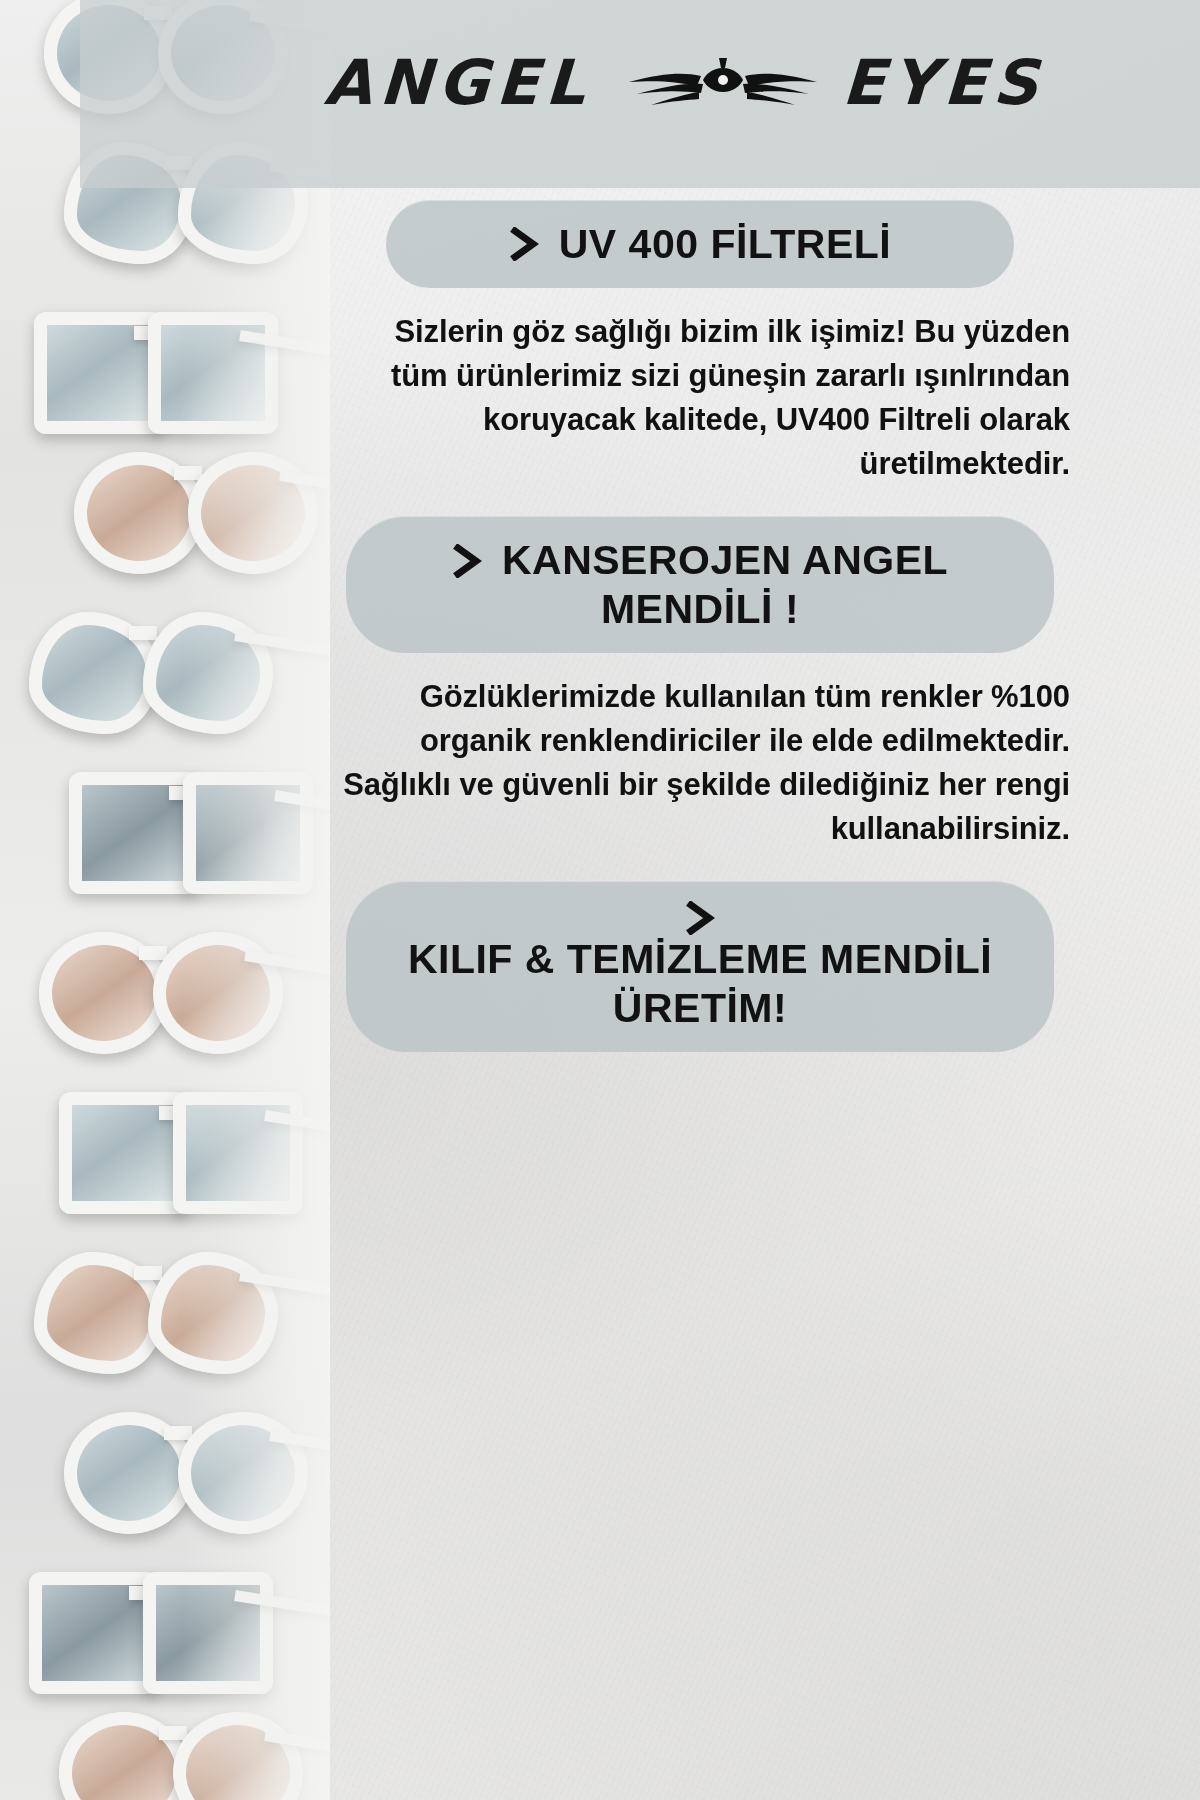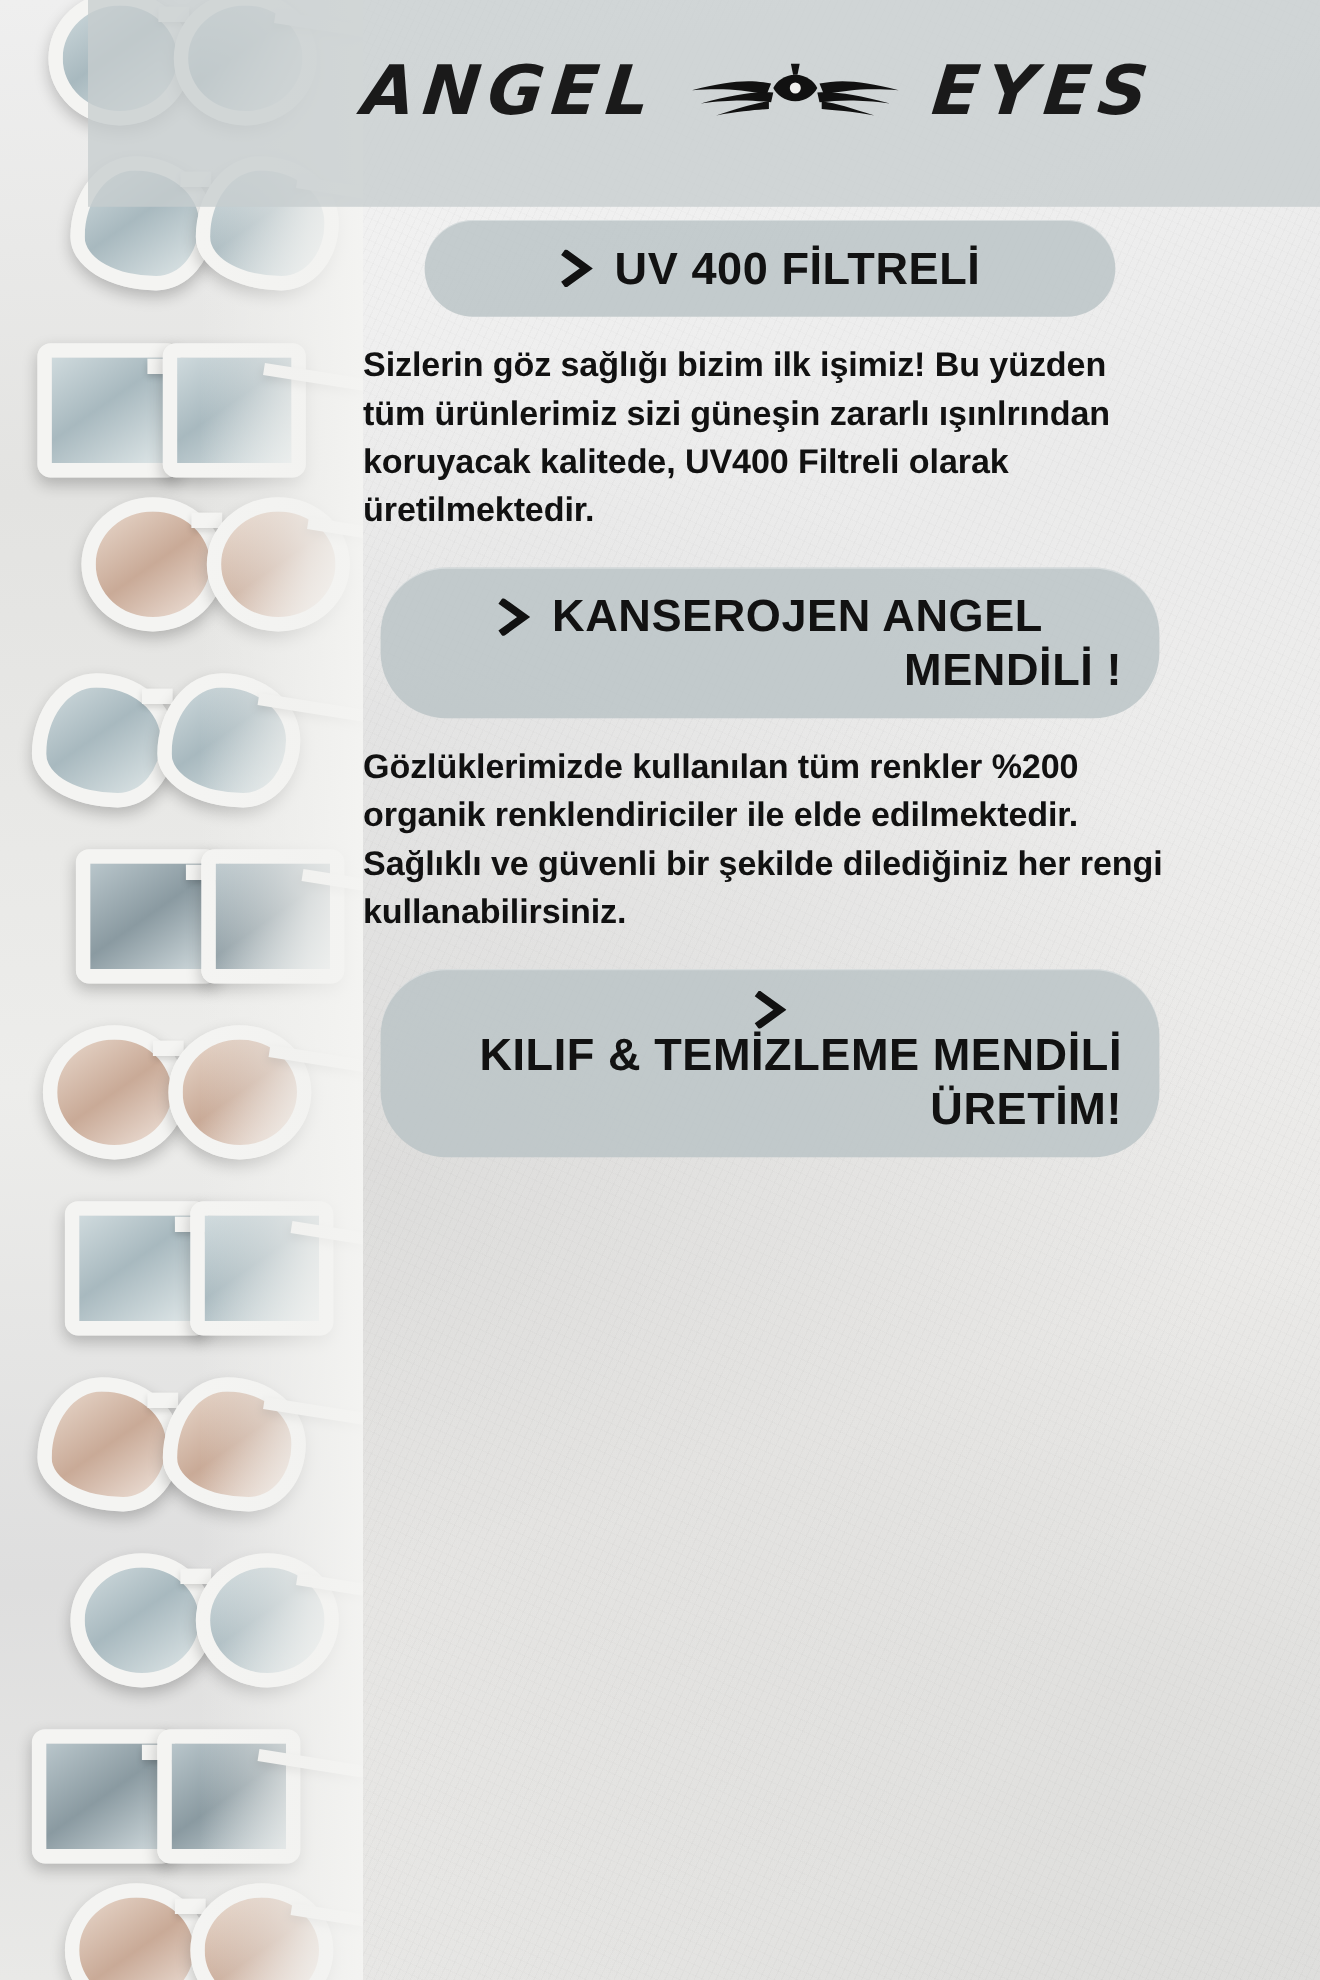--- a/index.html
+++ b/index.html
@@ -136,21 +136,21 @@
     top: 200px;
     width: 800px;
   }
 
   .pill {
     position: relative;
     background: rgba(186, 195, 198, 0.82);
     border-radius: 60px;
     padding: 20px 34px;
     margin: 0 auto 22px auto;
-    text-align: right;
+    text-align: center;
     box-shadow: 0 1px 0 rgba(255,255,255,0.35) inset;
   }
   .pill-row {
     display: flex;
     align-items: center;
     justify-content: center;
     gap: 20px;
   }
   .pill-title {
     font-size: 41px;
@@ -160,21 +160,21 @@
     letter-spacing: 0.5px;
   }
   .chev {
     flex: 0 0 auto;
     display: inline-block;
     width: 30px;
     height: 34px;
   }
 
   .para {
-    text-align: left;
+    text-align: right;
     font-size: 31px;
     line-height: 1.42;
     font-weight: bold;
     color: #111111;
     margin: 0 auto 30px auto;
     width: 740px;
     letter-spacing: -0.1px;
   }
 
   .pill.w1 { width: 560px; }
@@ -304,21 +304,21 @@
       <div class="pill-row">
         <span class="chev">
           <svg viewBox="0 0 30 34" width="30" height="34" aria-hidden="true">
             <path d="M6 4 L24 17 L6 30" stroke="#111" stroke-width="7" fill="none" stroke-linecap="square" stroke-linejoin="miter"></path>
           </svg>
         </span>
         <span class="pill-title">KANSEROJEN ANGEL</span>
       </div>
       <div class="pill-title line2">MENDİLİ !</div>
     </div>
-    <p class="para">Gözlüklerimizde kullanılan tüm renkler %200 organik renklendiriciler ile elde edilmektedir. Sağlıklı ve güvenli bir şekilde dilediğiniz her rengi kullanabilirsiniz.</p>
+    <p class="para">Gözlüklerimizde kullanılan tüm renkler %100 organik renklendiriciler ile elde edilmektedir. Sağlıklı ve güvenli bir şekilde dilediğiniz her rengi kullanabilirsiniz.</p>
 
     <div class="pill w4">
       <div class="pill-row">
         <span class="chev">
           <svg viewBox="0 0 30 34" width="30" height="34" aria-hidden="true">
             <path d="M6 4 L24 17 L6 30" stroke="#111" stroke-width="7" fill="none" stroke-linecap="square" stroke-linejoin="miter"></path>
           </svg>
         </span>
       </div>
       <div class="pill-title line2">KILIF &amp; TEMİZLEME MENDİLİ</div>

